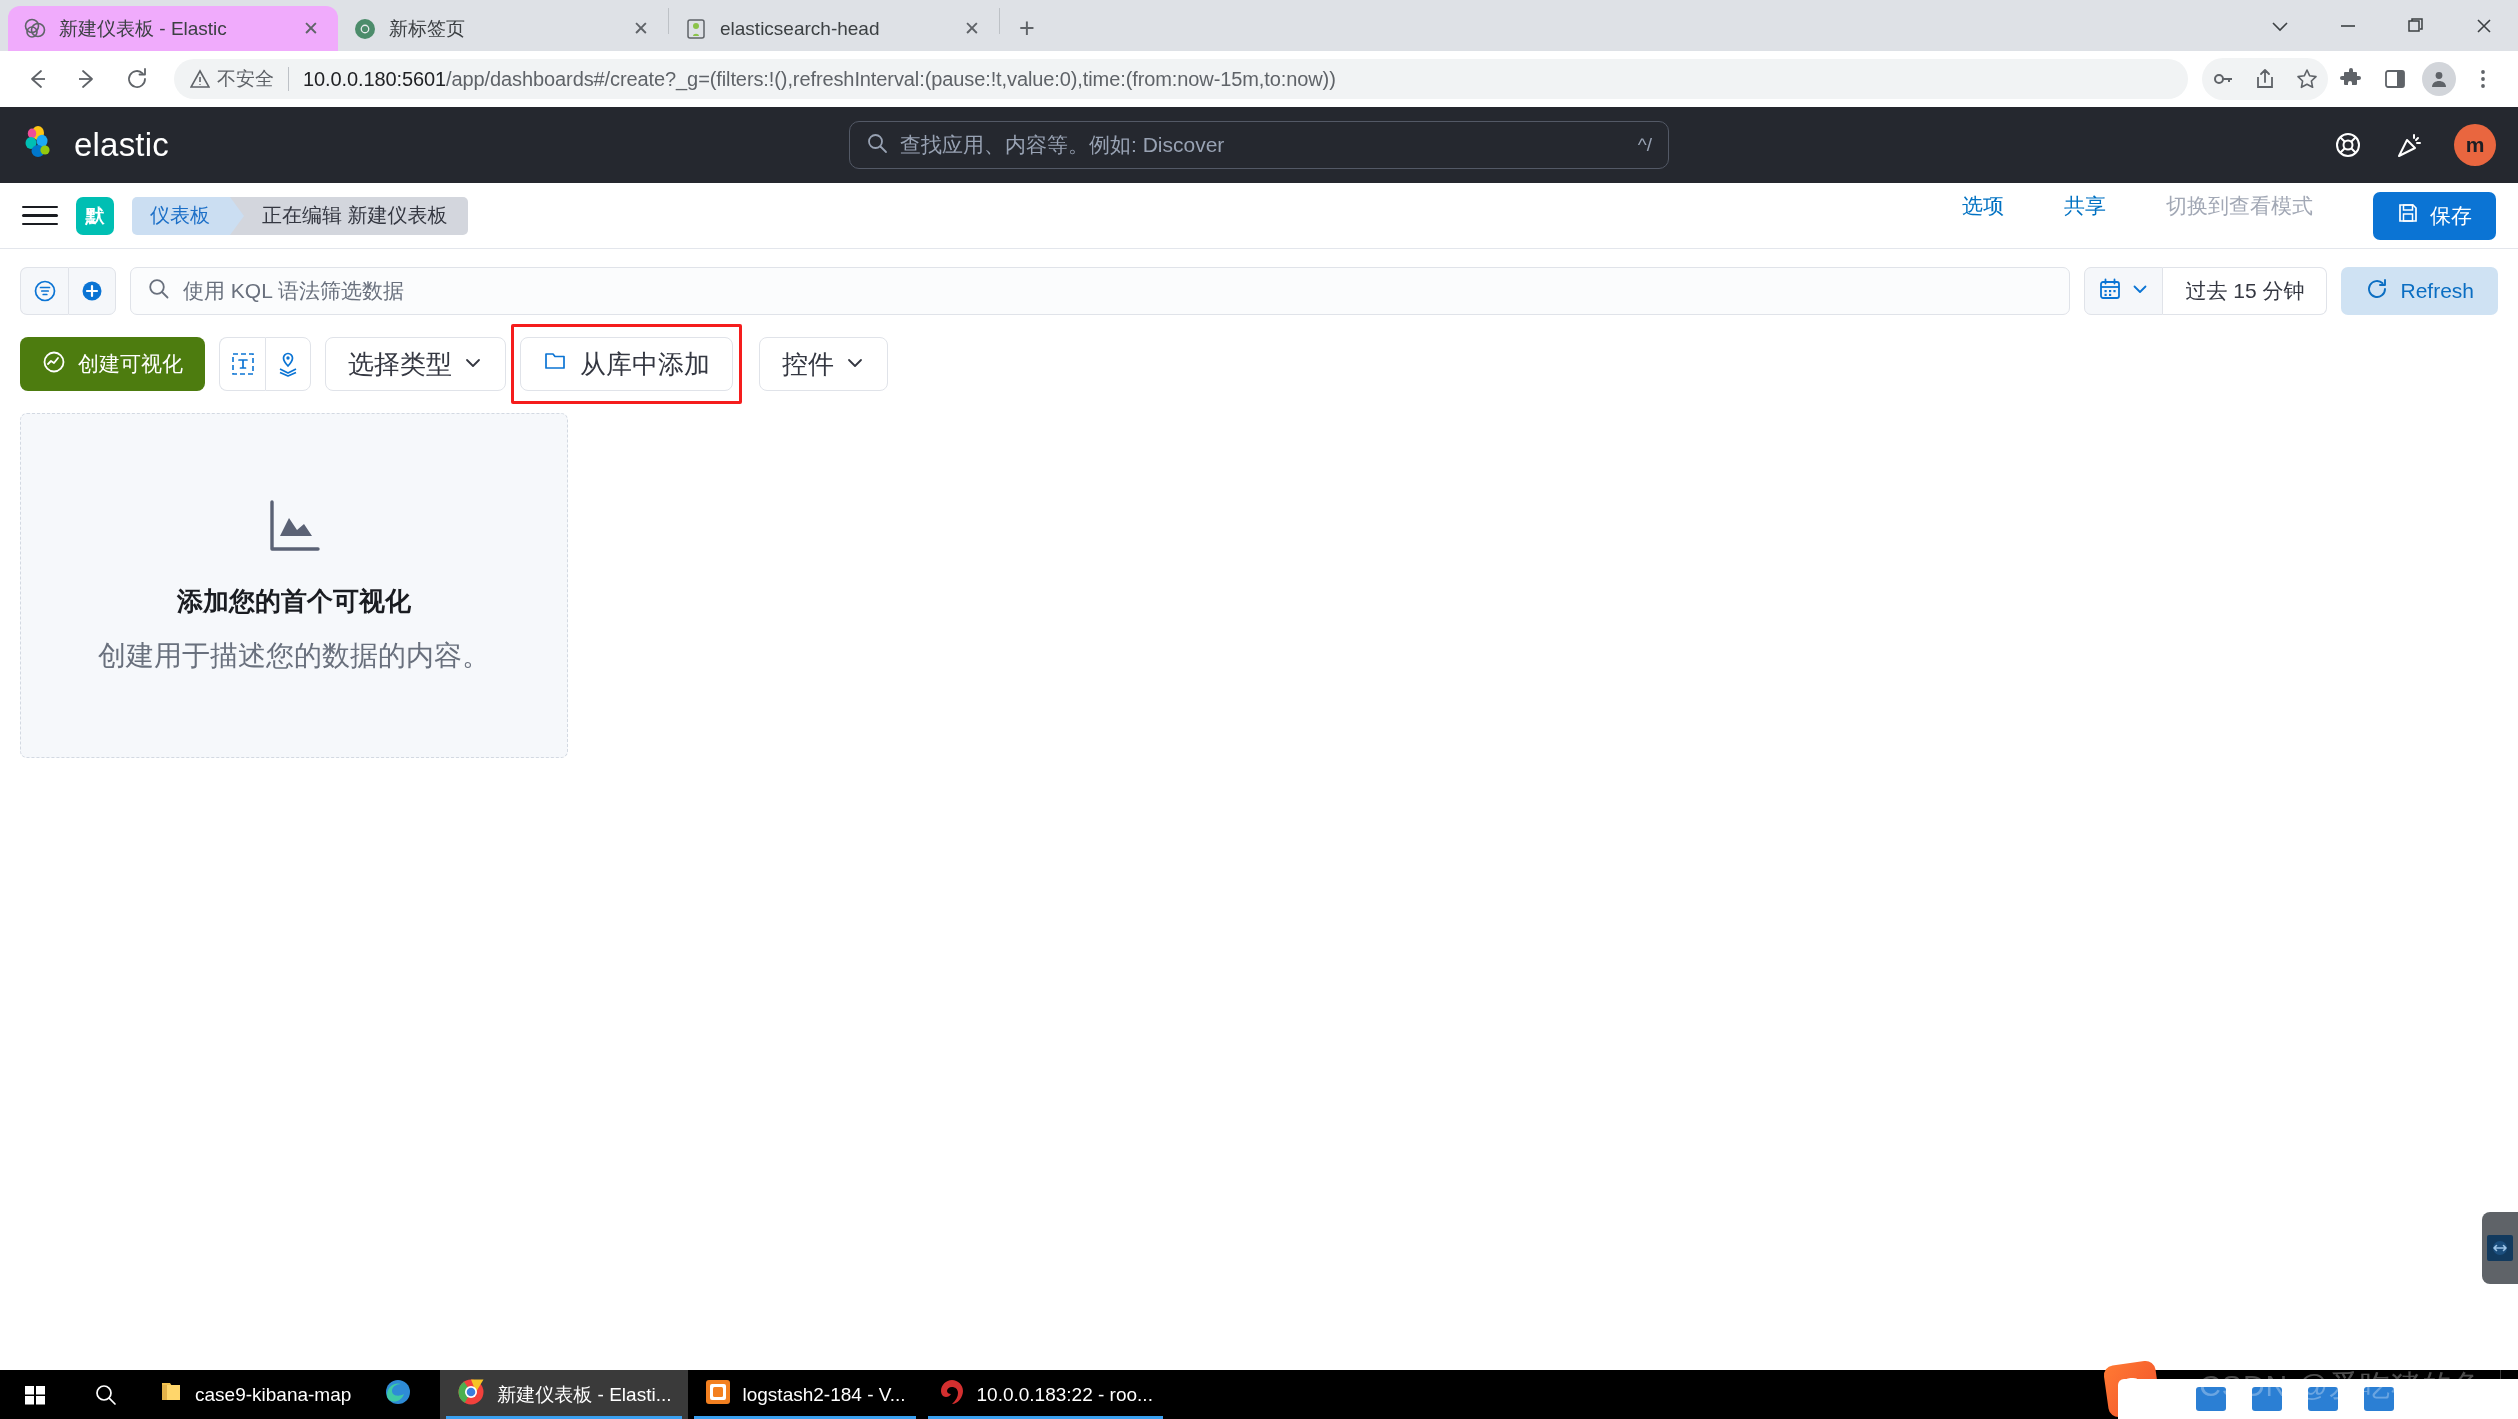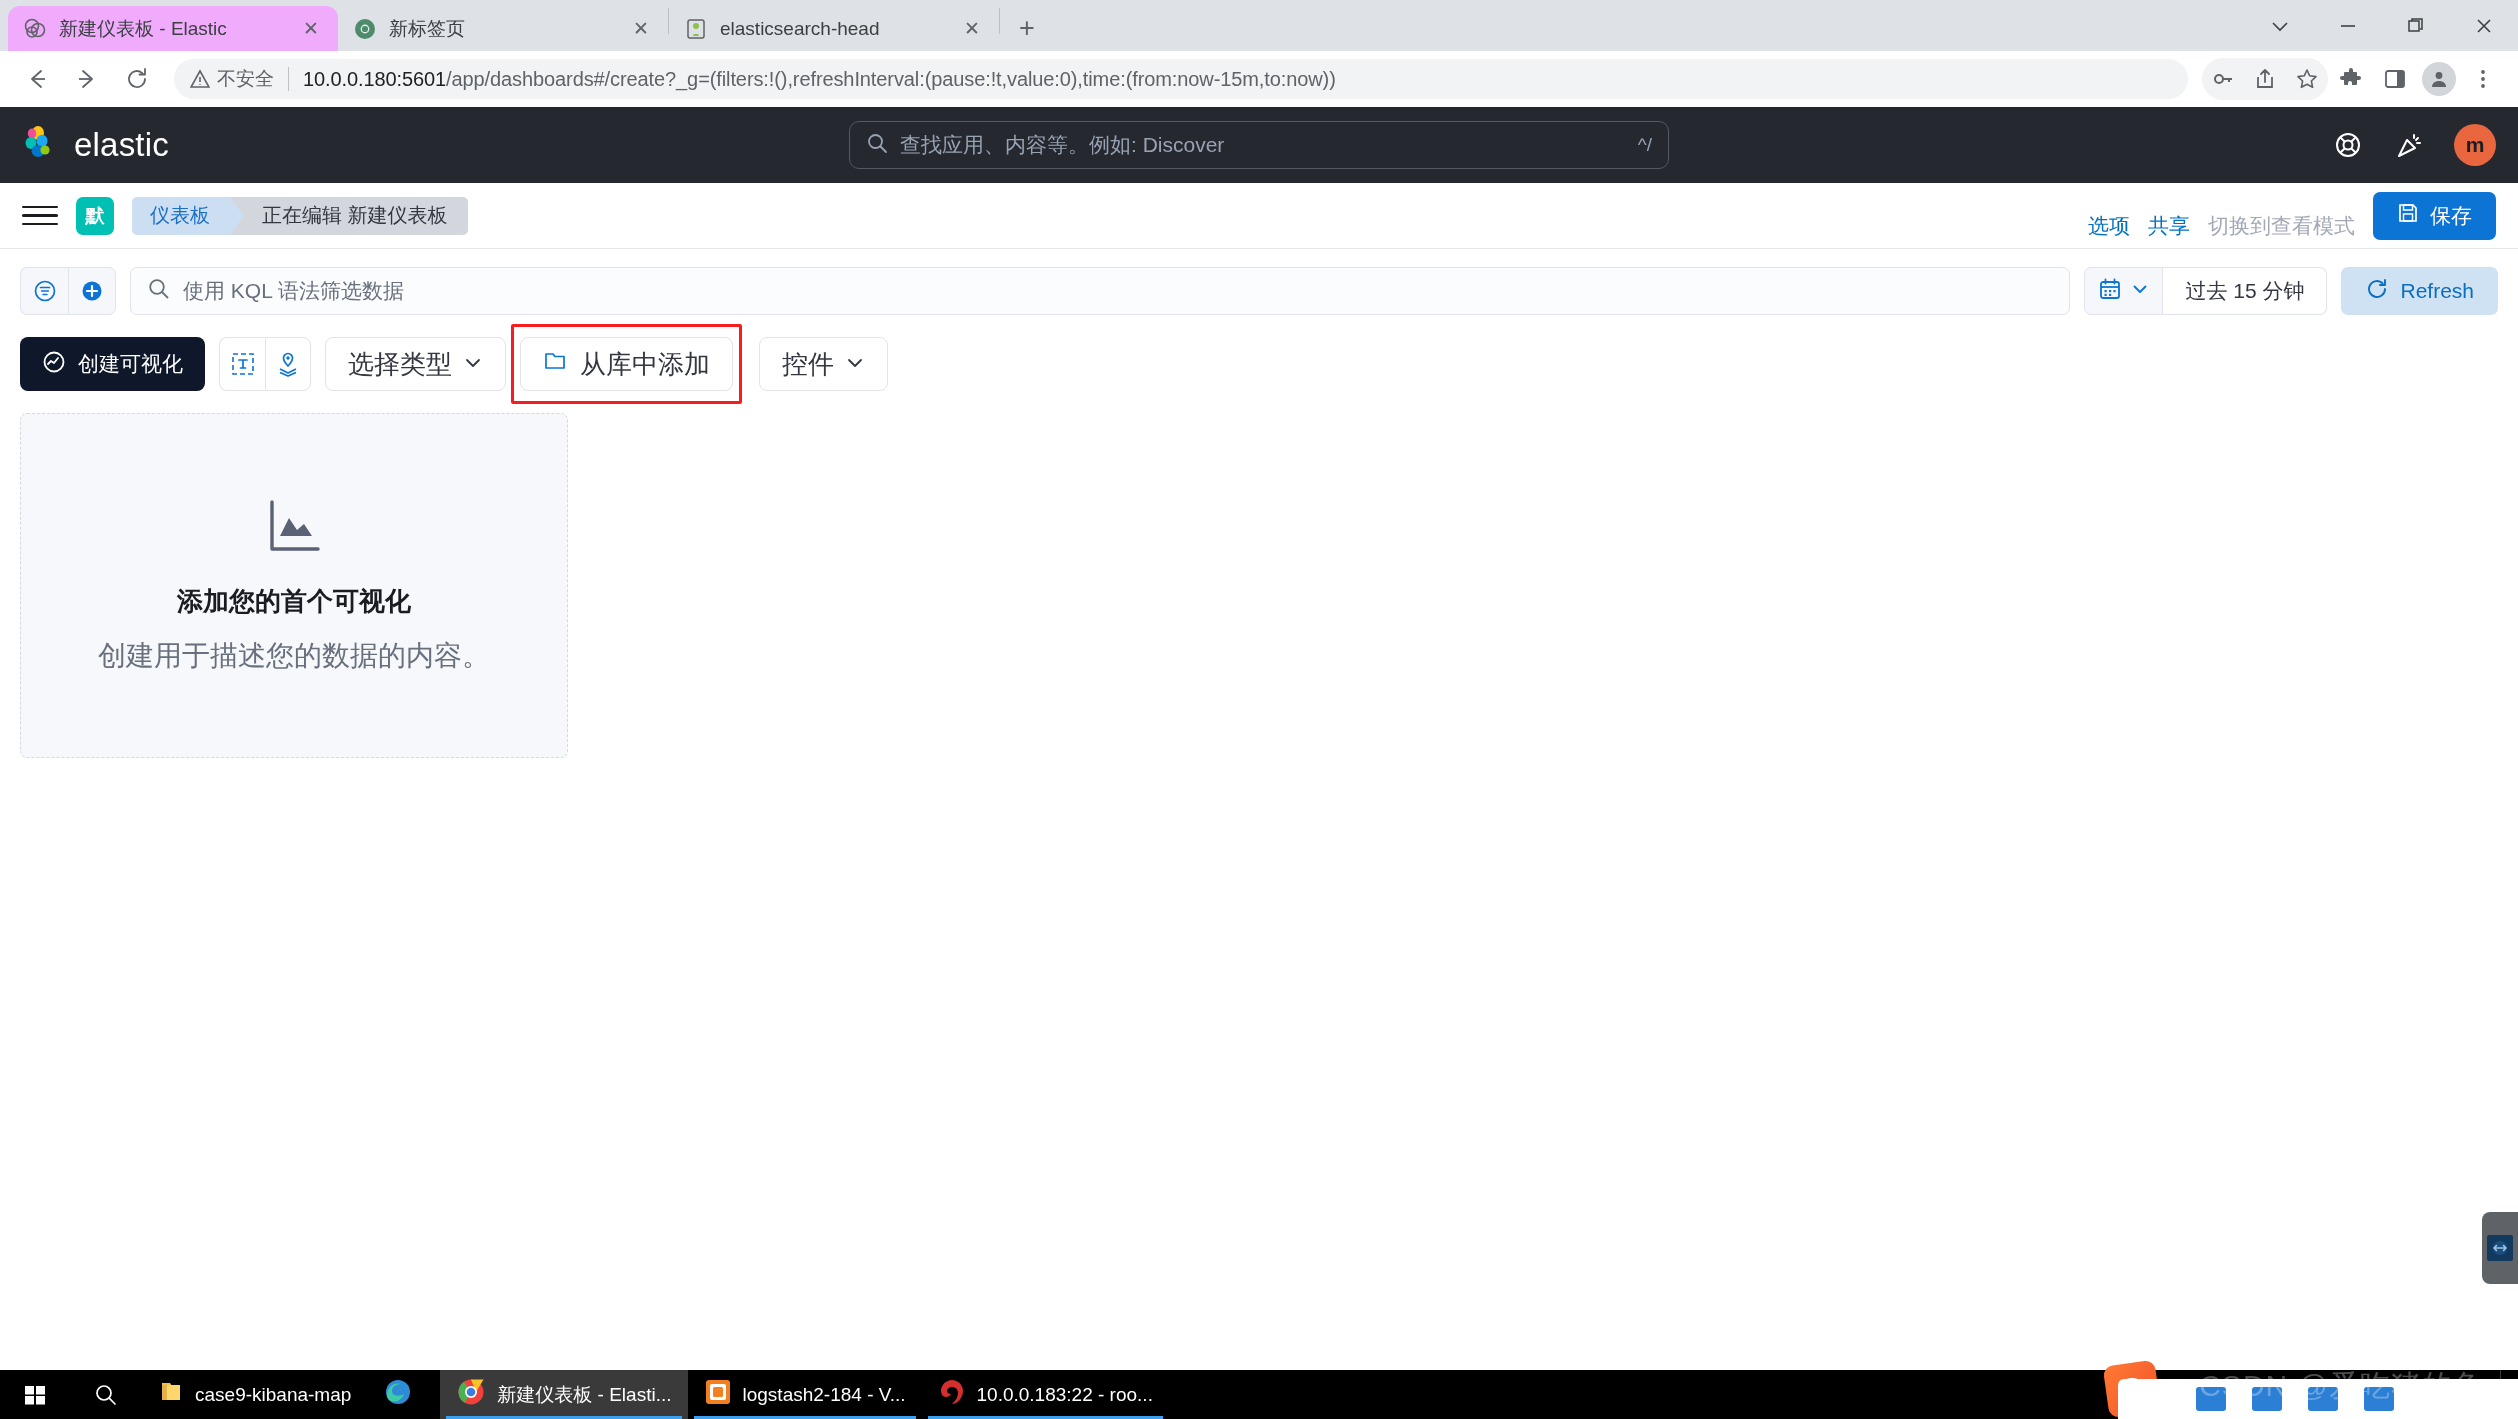--- a/index.html
+++ b/index.html
@@ -102,21 +102,21 @@
     height: 38px; display:flex; align-items:center; padding: 0 20px 0 22px;
     font-size: 20px; position: relative;
   }
   .crumb.first { background:#cbdef2; color:#1c6fc7; border-radius: 5px 0 0 5px; padding-left:18px; }
   .crumb.first:after {
     content:''; position:absolute; right:-14px; top:0; width:0;height:0;
     border-top: 19px solid transparent; border-bottom: 19px solid transparent;
     border-left: 14px solid #cbdef2; z-index:2;
   }
   .crumb.last { background:#d3d6dd; color:#343741; border-radius: 0 5px 5px 0; padding-left:32px; margin-left:0; }
-  .kb-nav-right { margin-left:auto; display:flex; align-items:flex-end; gap: 18px; }
+  .kb-nav-right { margin-left:auto; display:flex; align-items:flex-start; gap: 60px; }
   .kb-link { font-size: 21px; color:#0071c2; }
   .kb-link.muted { color:#a2a8b5; }
   .kb-save {
     background:#0b74d4; color:#fff; border-radius:7px; height:48px;
     display:flex;align-items:center; gap:11px; padding: 0 24px; font-size:21px;
   }
 
   
   .qbar { display:flex; align-items:center; padding: 18px 20px 0 20px; gap: 0; }
   .filter-group { display:flex; }
@@ -142,21 +142,21 @@
     font-size:21px; color:#343741;
   }
   .refresh-btn {
     height:48px; background:#cfe2f3; border-radius:7px; margin-left:14px;
     display:flex;align-items:center;gap:11px;padding:0 24px;font-size:21px;color:#0b6ec2;
   }
 
   
   .toolbar { display:flex; align-items:center; padding: 22px 20px 0 20px; gap: 14px; }
   .tb-primary {
-    background:#0f172a;color:#fff;height:54px;border-radius:8px;display:flex;align-items:center;
+    background:#4d7c0f;color:#fff;height:54px;border-radius:8px;display:flex;align-items:center;
     gap:12px;padding:0 22px;font-size:21px;
   }
   .tb-iconpair { display:flex; }
   .tb-ibtn {
     width:46px;height:54px;border:1px solid #e0e3e9;background:#fff;
     display:flex;align-items:center;justify-content:center;
   }
   .tb-ibtn.l { border-radius: 8px 0 0 8px; border-right:none; }
   .tb-ibtn.r { border-radius: 0 8px 8px 0; }
   .tb-btn {

